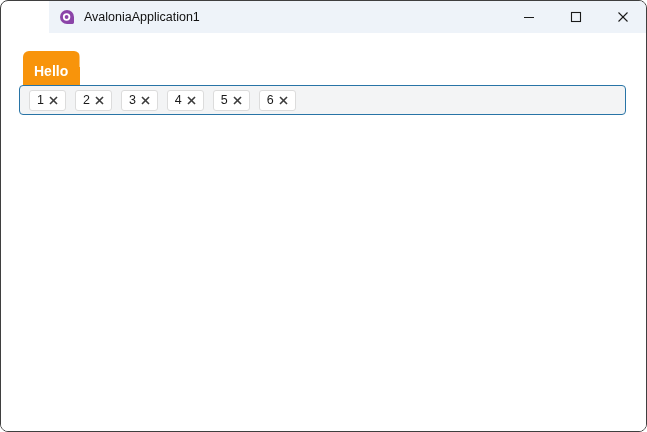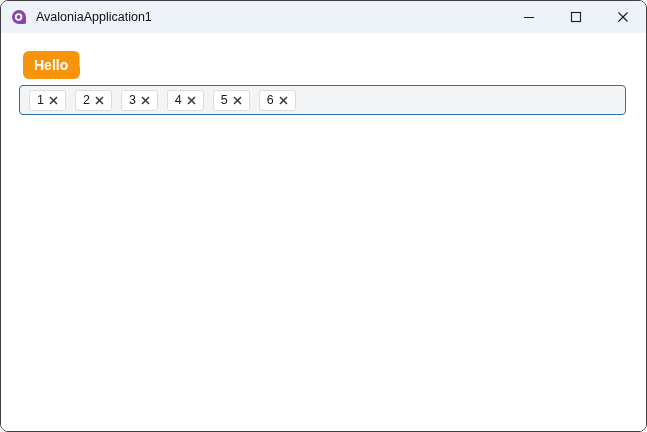--- a/index.html
+++ b/index.html
@@ -20,20 +20,21 @@
     border-radius: 8px;
     overflow: hidden;
     background: #ffffff;
   }
   
   .titlebar {
     height: 32px;
     background: #eef3f9;
     display: flex;
     align-items: center;
+    margin-left: 48px;
   }
   .app-icon {
     width: 16px;
     height: 16px;
     margin-left: 10px;
     flex: 0 0 auto;
     display: flex;
   }
   .window-title {
     margin-left: 9px;
@@ -60,21 +61,21 @@
   
   .content {
     position: relative;
     height: 399px;
     background: #ffffff;
   }
   .tabstrip {
     position: absolute;
     left: 22px;
     top: 18px;
-    height: 28px;
+    height: 40px;
     background: #F8940B;
     border-radius: 6px;
     display: flex;
   }
   .tab {
     padding: 0 11px;
     height: 100%;
     display: flex;
     align-items: center;
     color: #ffffff;

